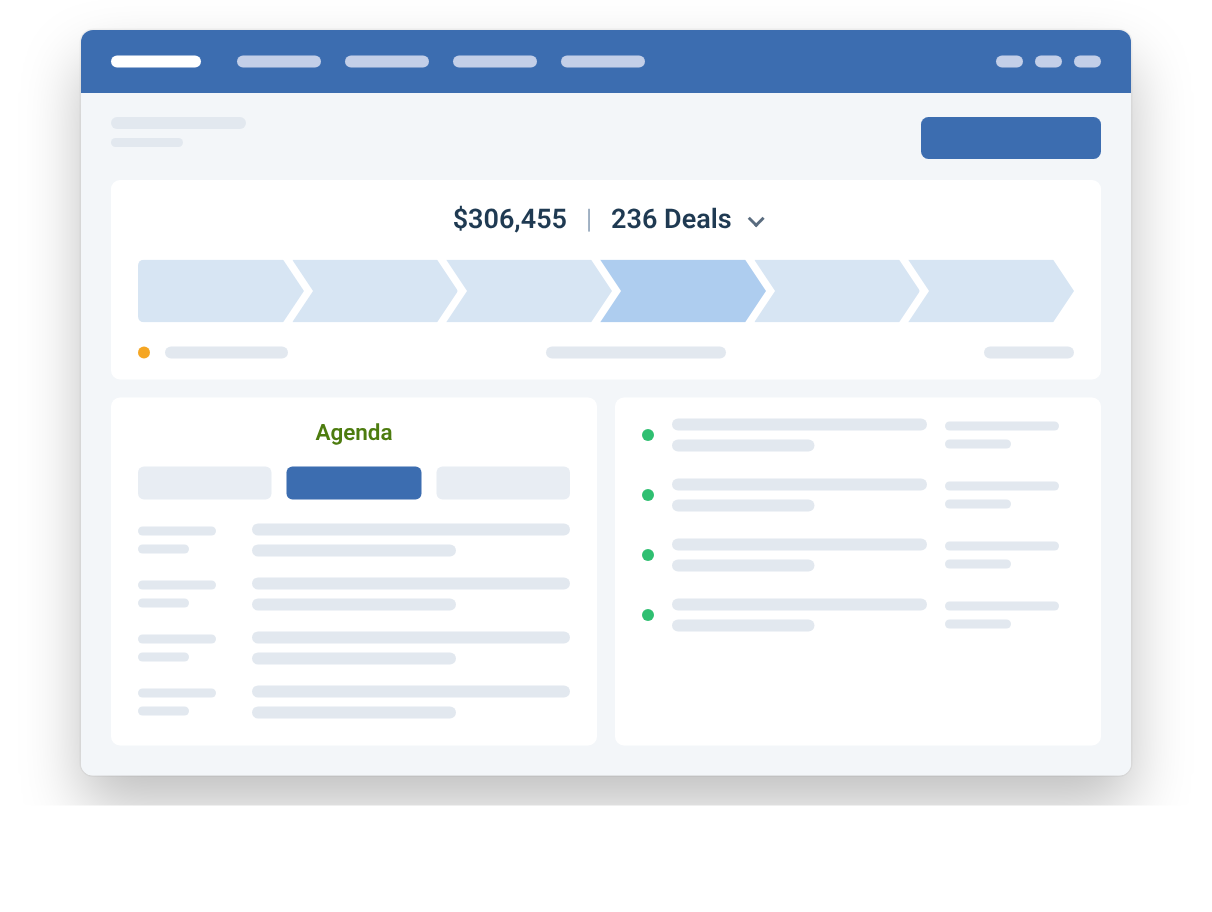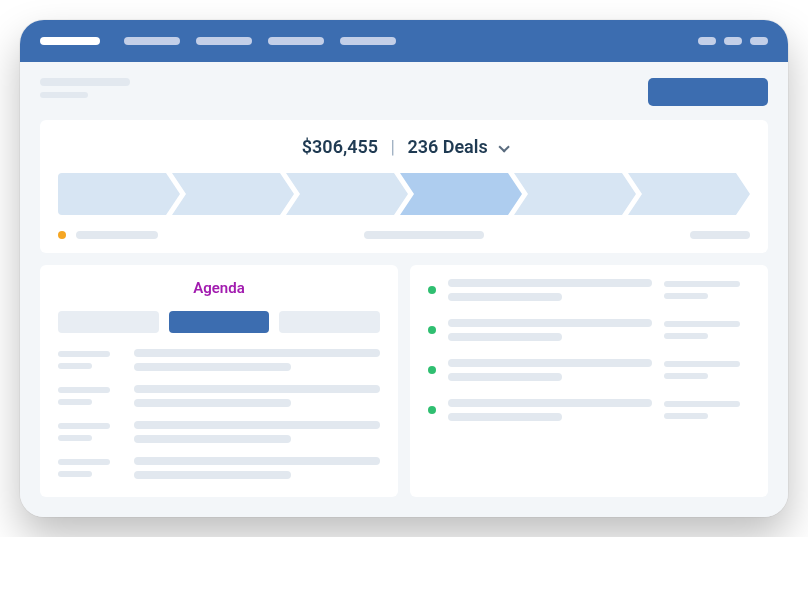--- a/index.html
+++ b/index.html
@@ -5,22 +5,22 @@
     * { margin: 0; padding: 0; box-sizing: border-box; }
     body {
       background: #fff;
       font-family: -apple-system, BlinkMacSystemFont, 'Segoe UI', Roboto, Helvetica, Arial, sans-serif;
       padding: 20px;
       display: flex;
       align-items: flex-start;
       justify-content: center;
     }
     .window {
-      width: 768px;
-      border-radius: 24px;
+      width: 700px;
+      border-radius: 8px;
       overflow: hidden;
       box-shadow: 0 20px 40px rgba(0,0,0,0.25), 0 0 0 1px rgba(0,0,0,0.04);
       background: #f3f6f9;
     }
     .titlebar {
       background: #3c6db0;
       height: 42px;
       display: flex;
       align-items: center;
       padding: 0 20px;
@@ -126,21 +126,21 @@
     .panel {
       background: #fff;
       border-radius: 6px;
       flex: 1;
       padding: 14px 18px 18px 18px;
     }
     .panel-title {
       text-align: center;
       font-size: 15px;
       font-weight: 600;
-      color: #a21caf;
+      color: #4d7c0f;
       margin-bottom: 14px;
     }
     .tabs {
       display: flex;
       gap: 10px;
       margin-bottom: 16px;
     }
     .tab {
       flex: 1; height: 22px;
       background: #e8edf3;

